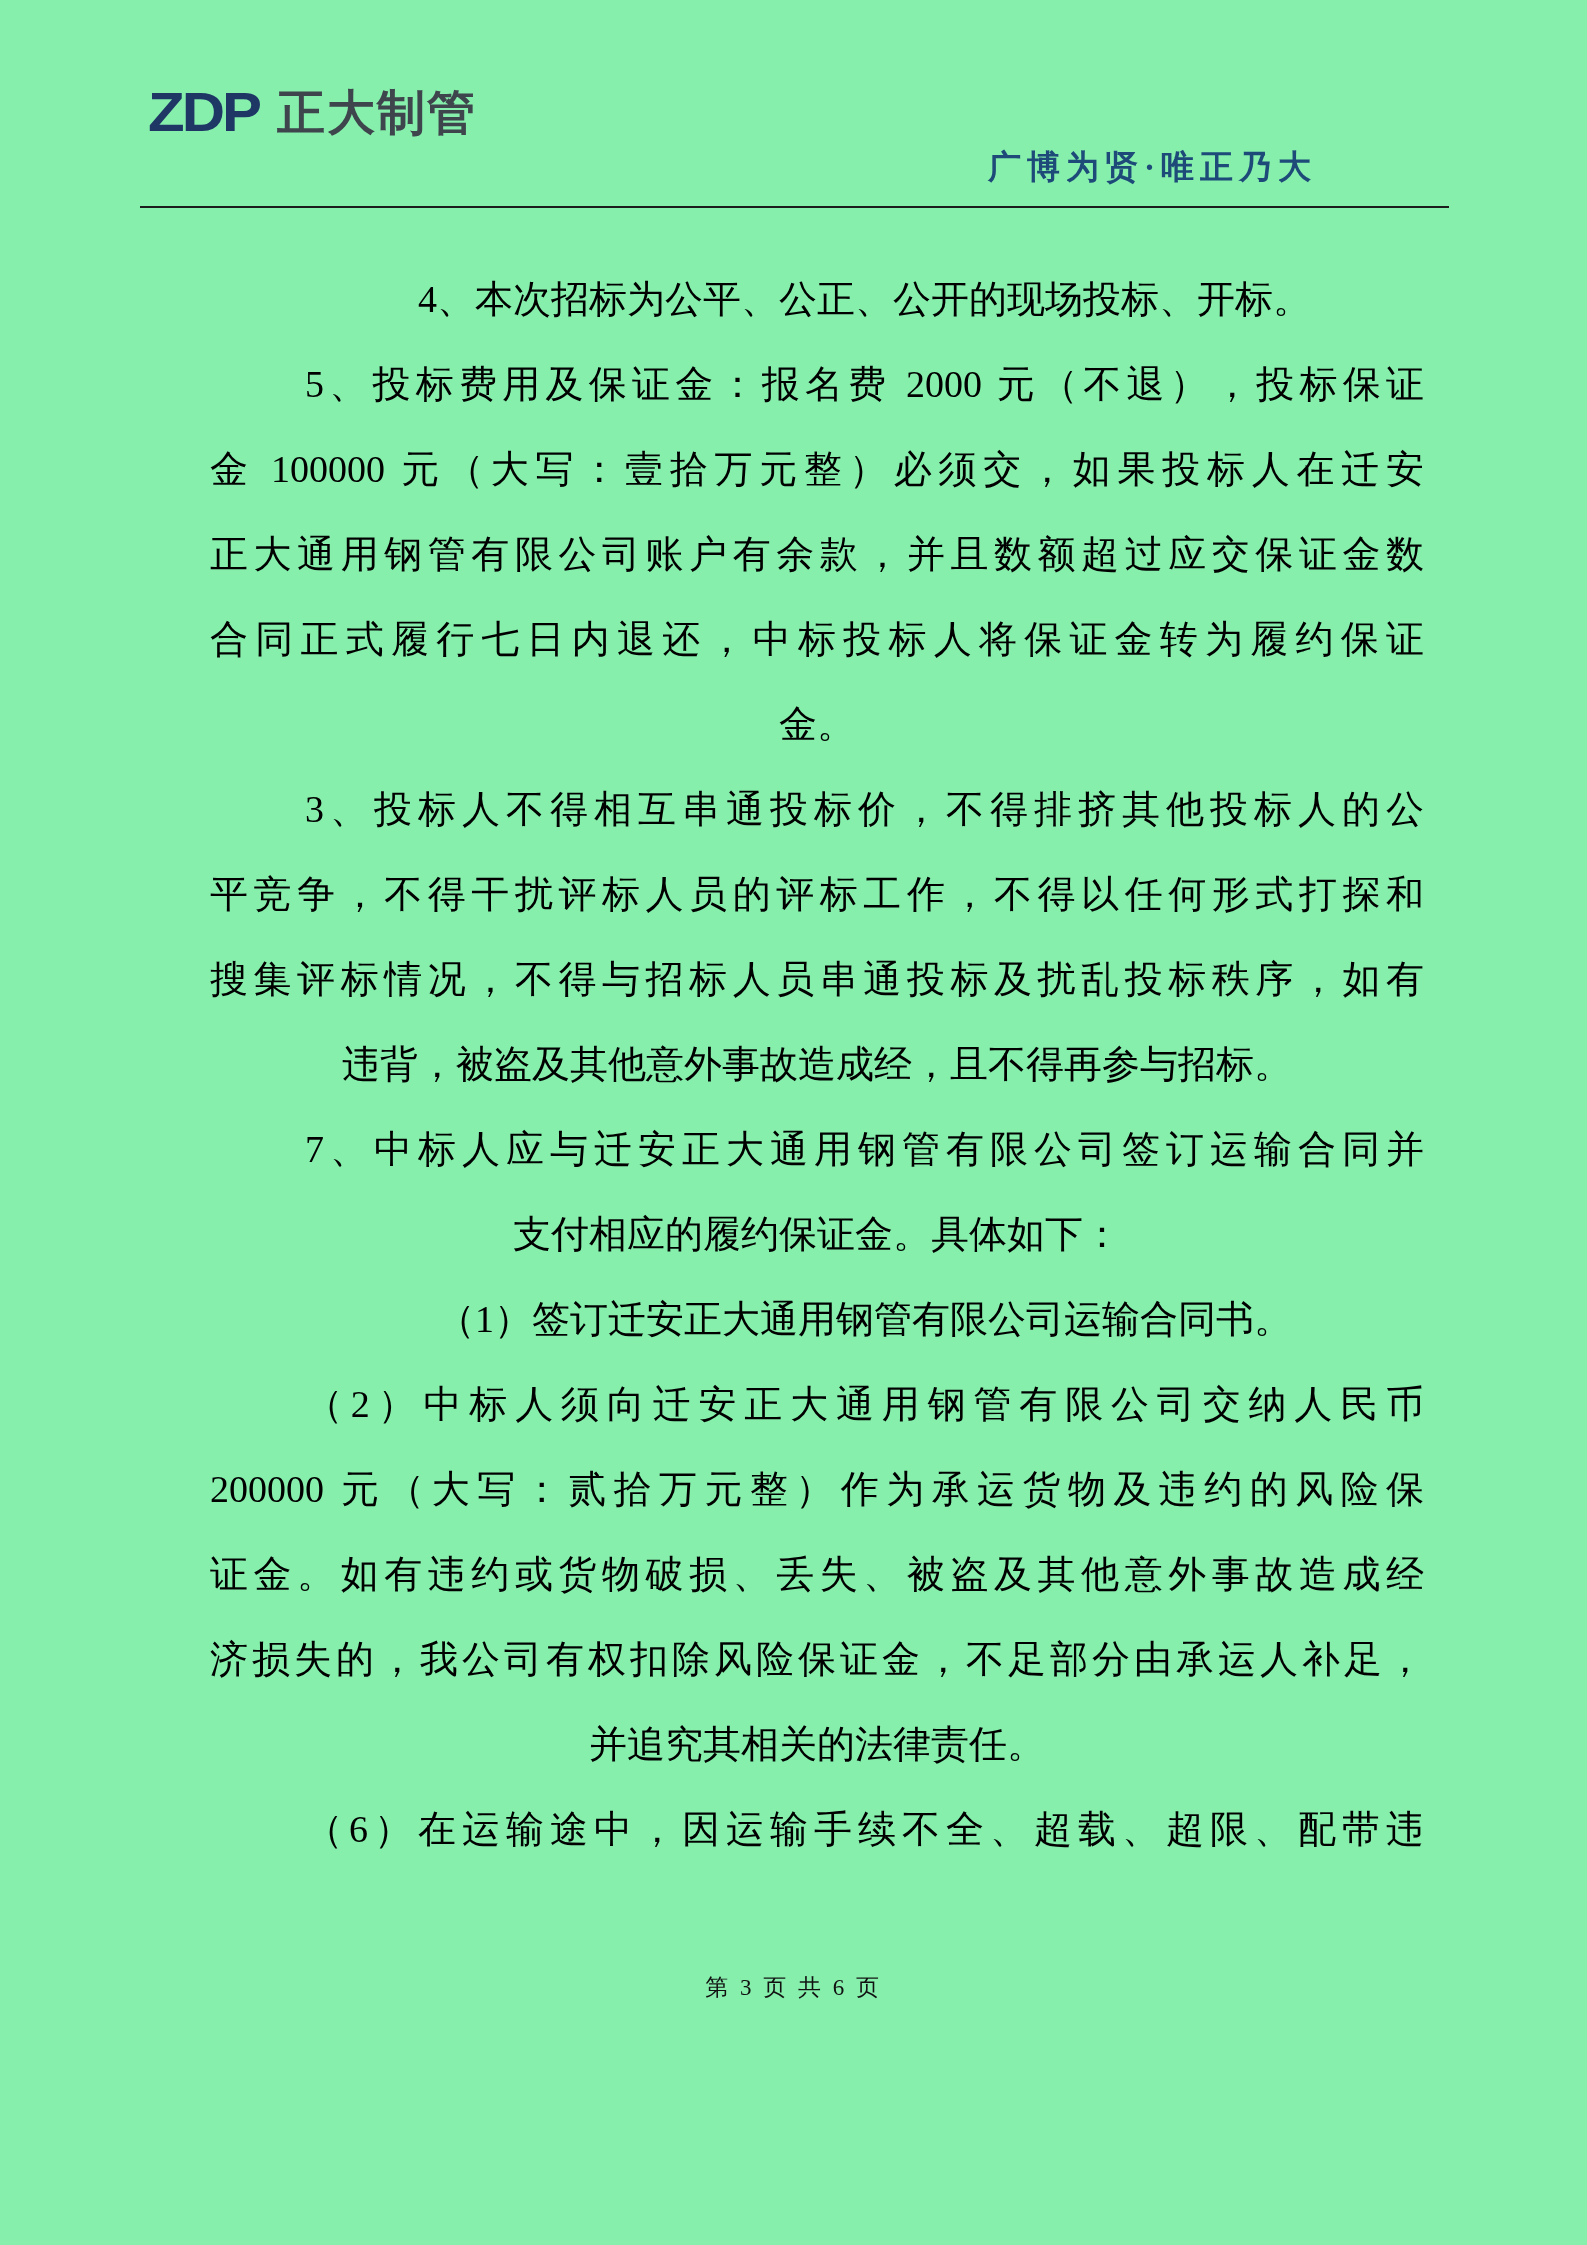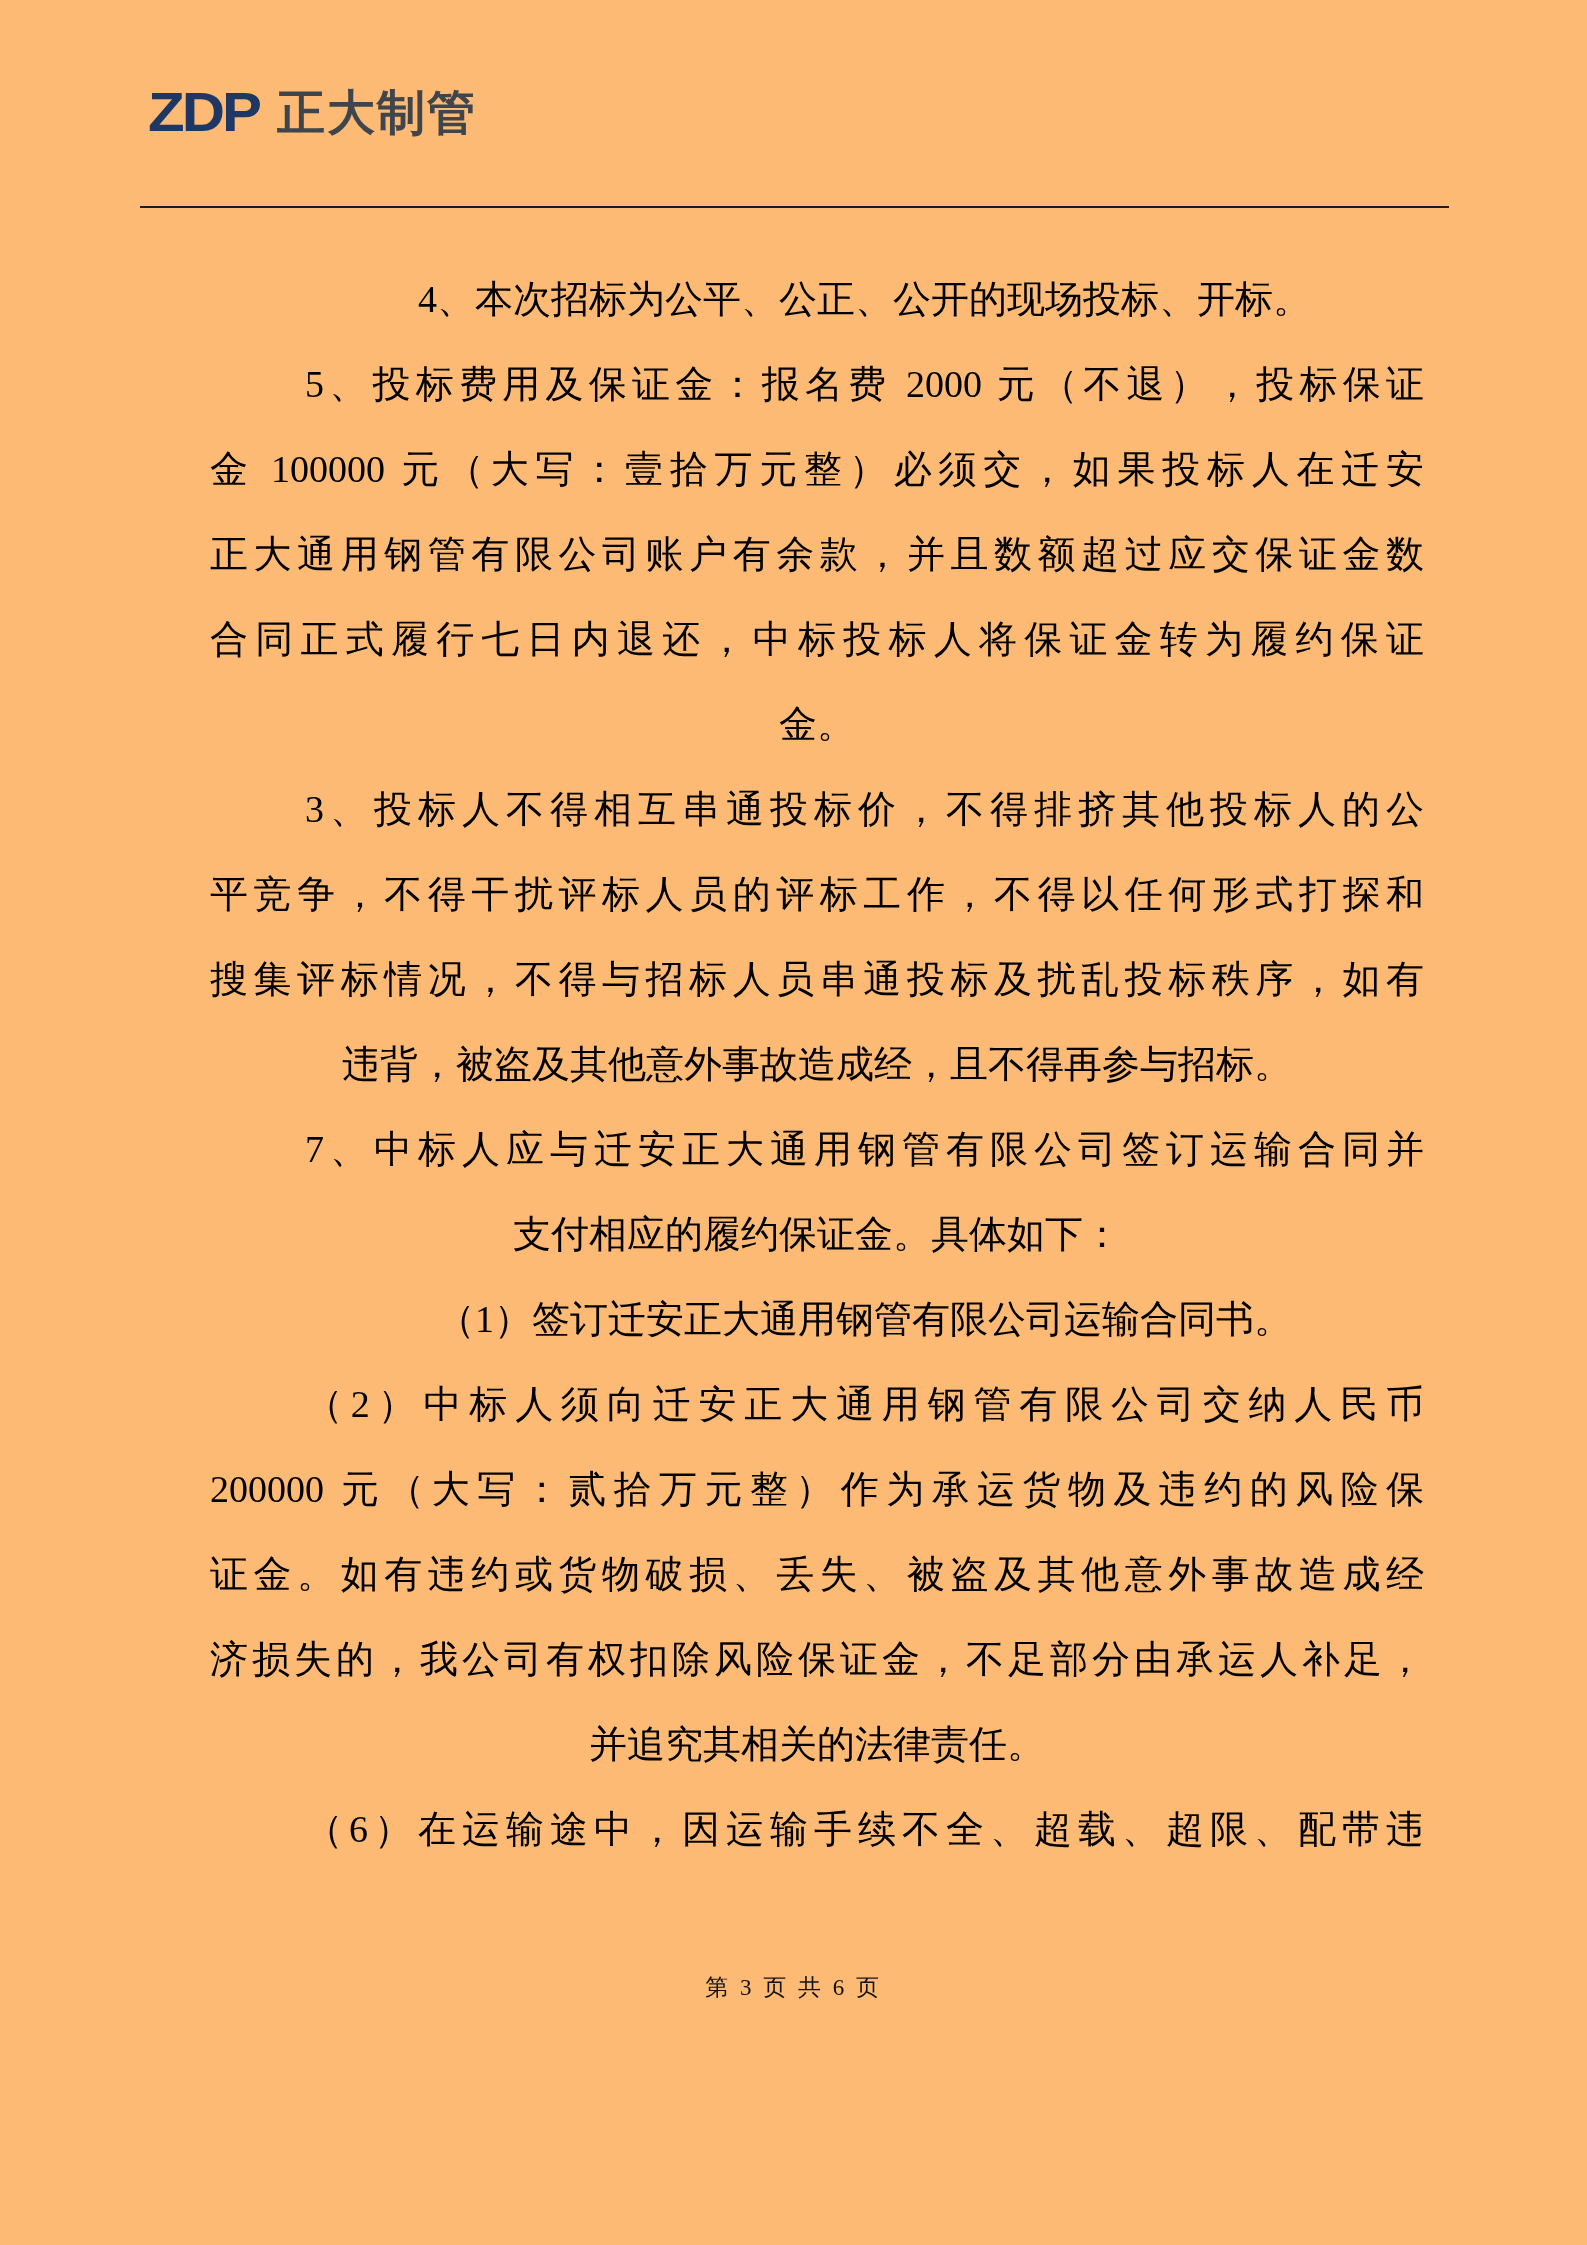--- a/index.html
+++ b/index.html
@@ -4,21 +4,21 @@
 <style>
   * { margin: 0; padding: 0; box-sizing: border-box; }
   html, body { background: #ffffff; }
   body {
     width: 1587px; height: 2245px;
     position: relative;
     font-family: "Liberation Serif", serif;
     color: #000000;
     overflow: hidden;
   }
-  .page { position: absolute; inset: 0; background: #fdba74; text-decoration: underline; }
+  .page { position: absolute; inset: 0; background: #86efac; text-decoration: underline; }
 
   
   .header {
     position: absolute;
     left: 140px; right: 138px; top: 78px;
     height: 130px;
     border-bottom: 2px solid #1c1c1c;
   }
   .logo {
     position: absolute; left: 8px; top: 6px;
@@ -84,20 +84,21 @@
 </head>
 <body>
 
 <div class="page">
 
   <div class="header">
     <div class="logo">
       <span class="logo-zdp">ZDP</span>
       <span class="logo-cn">正大制管</span>
     </div>
+    <div class="slogan">广博为贤·唯正乃大</div>
   </div>
 
   <div class="body-text">
     <div class="line indent">4、本次招标为公平、公正、公开的现场投标、开标。</div>
     <div class="line indent justify">5、投标费用及保证金：报名费 2000 元（不退），投标保证</div>
     <div class="line justify">金 100000 元（大写：壹拾万元整）必须交，如果投标人在迁安</div>
     <div class="line justify">正大通用钢管有限公司账户有余款，并且数额超过应交保证金数</div>
     <div class="line justify">合同正式履行七日内退还，中标投标人将保证金转为履约保证</div>
     <div class="line">金。</div>
     <div class="line indent justify">3、投标人不得相互串通投标价，不得排挤其他投标人的公</div>

